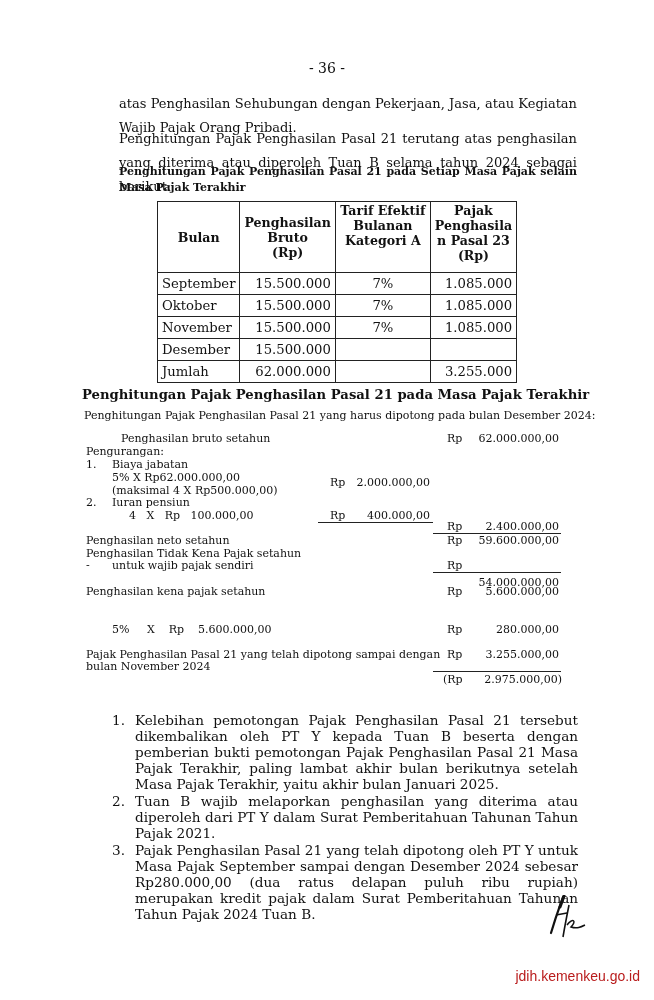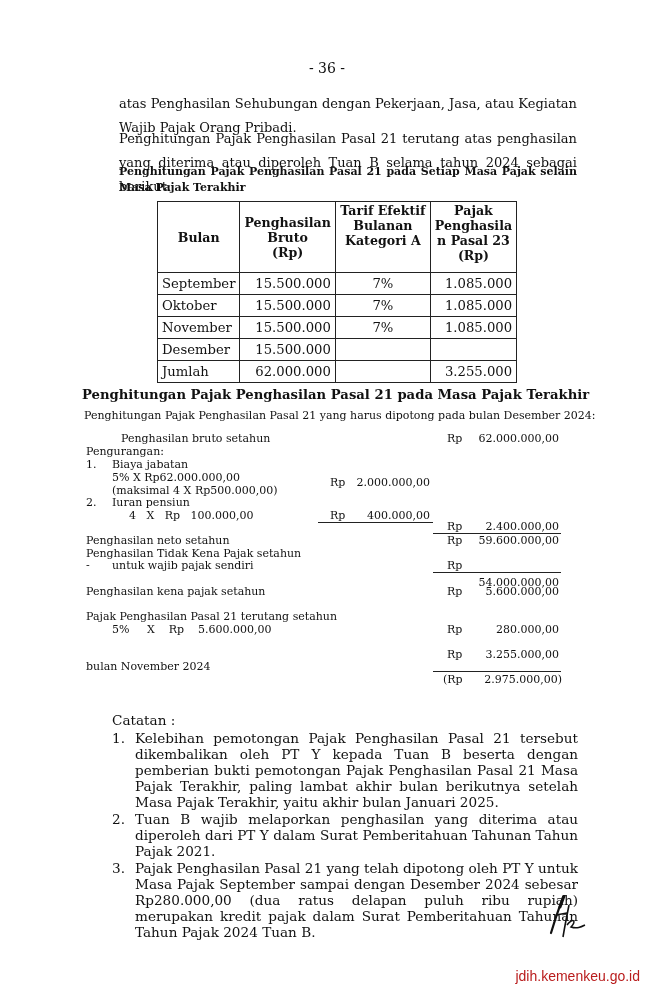--- a/index.html
+++ b/index.html
@@ -143,36 +143,35 @@
   <div class="row" style="left:86px; top:559px;">-</div>
   <div class="row" style="left:112px; top:559px;">untuk wajib pajak sendiri</div>
   <div class="rp" style="left:447px; top:559px;">Rp</div>
   <div class="amt" style="left:470px; width:89px; top:576px;">54.000.000,00</div>
   <div class="uline" style="left:433px; width:128px; top:572px;"></div>
 
   <div class="row" style="left:86px; top:585px;">Penghasilan kena pajak setahun</div>
   <div class="rp" style="left:447px; top:585px;">Rp</div>
   <div class="amt" style="left:470px; width:89px; top:585px;">5.600.000,00</div>
 
-  <div class="row" style="left:86px; top:610px;">Pajak Penghasilan Pasal 21 terutang setahun</div>
   <div class="row" style="left:112px; top:623px; white-space:pre;">5%     X    Rp    5.600.000,00</div>
   <div class="rp" style="left:447px; top:623px;">Rp</div>
   <div class="amt" style="left:470px; width:89px; top:623px;">280.000,00</div>
 
+  <div class="row" style="left:86px; top:648px;">Pajak Penghasilan Pasal 21 yang telah dipotong sampai dengan</div>
   <div class="row" style="left:86px; top:660px;">bulan November 2024</div>
   <div class="rp" style="left:447px; top:648px;">Rp</div>
   <div class="amt" style="left:470px; width:89px; top:648px;">3.255.000,00</div>
   <div class="uline" style="left:433px; width:128px; top:671px;"></div>
 
   <div class="rp" style="left:443px; top:673px;">(Rp</div>
   <div class="amt" style="left:470px; width:92px; top:673px;">2.975.000,00)</div>
 </div>
 
 <div class="notes">
-  <div class="title">Catatan :</div>
   <ol>
     <li>
       <span class="n">1.</span>
       <span>Kelebihan pemotongan Pajak Penghasilan Pasal 21 tersebut dikembalikan oleh PT Y kepada Tuan B beserta dengan pemberian bukti pemotongan Pajak Penghasilan Pasal 21 Masa Pajak Terakhir, paling lambat akhir bulan berikutnya setelah Masa Pajak Terakhir, yaitu akhir bulan Januari 2025.</span>
     </li>
     <li>
       <span class="n">2.</span>
       <span>Tuan B wajib melaporkan penghasilan yang diterima atau diperoleh dari PT Y dalam Surat Pemberitahuan Tahunan Tahun Pajak 2021.</span>
     </li>
     <li>

